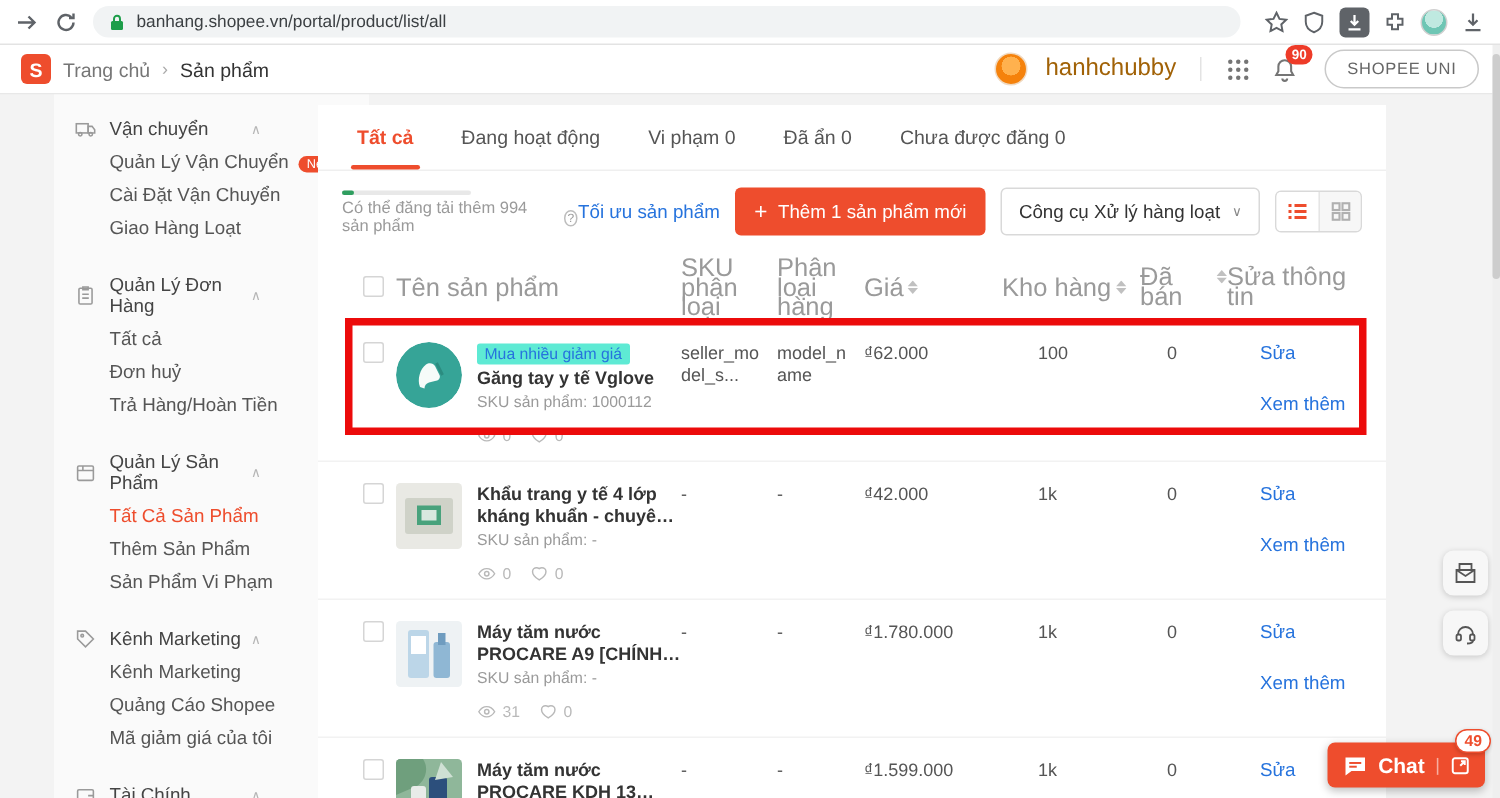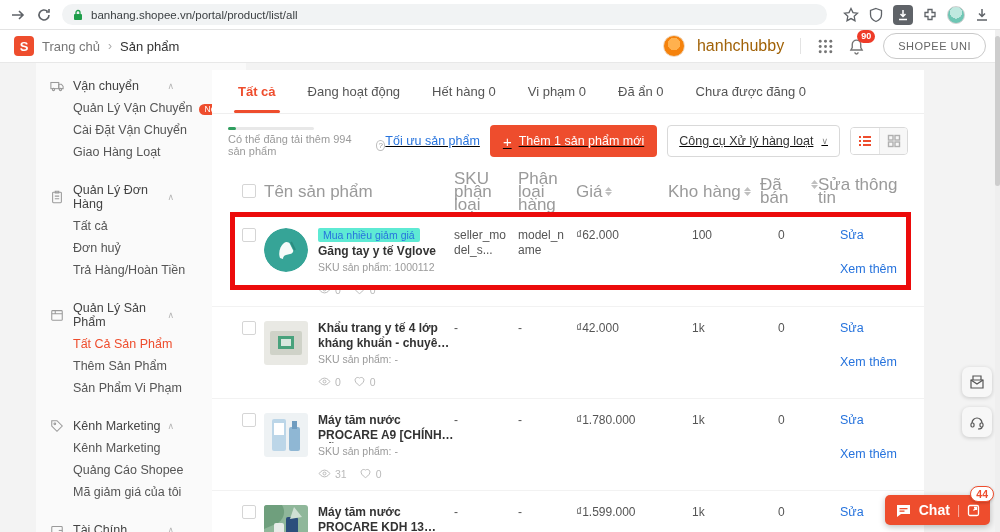--- a/index.html
+++ b/index.html
@@ -66,21 +66,21 @@
     height:3px; background:#ee4d2d; border-radius:2px; }
 
   .toolbar { display:flex; align-items:center; height:54px; padding:0 16px 0 16px; }
   .tb-left { display:flex; flex-direction:column; gap:2px; }
   .tb-title { font-size:15px; font-weight:bold; color:#333; }
   .mini-progress { width:86px; height:3px; background:#e8e8e8; border-radius:2px; margin:2px 0 1px 0; }
   .mini-progress > div { width:8px; height:3px; background:#2f9e5f; border-radius:2px; }
   .tb-sub { font-size:11px; color:#9a9a9a; display:flex; align-items:center; gap:4px; }
   .info-ico { width:11px; height:11px; border:1px solid #bdbdbd; border-radius:50%; color:#9a9a9a;
     font-size:8px; display:inline-flex; align-items:center; justify-content:center; }
-  .tb-right { margin-left:auto; display:flex; align-items:center; gap:10px;text-decoration:underline; }
+  .tb-right { margin-left:auto; display:flex; align-items:center; gap:10px; }
   .link-blue { color:#2673dd; font-size:12.5px; cursor:pointer; text-decoration:none; white-space:nowrap; }
   .btn-add { background:#ee4d2d; color:#fff; border:none; border-radius:4px; height:32px;
     padding:0 13px; font-size:12.5px; display:flex; align-items:center; gap:7px; cursor:pointer; white-space:nowrap; }
   .btn-add .plus { font-size:15px; line-height:1; }
   .btn-batch { background:#fff; border:1px solid #d9d9d9; border-radius:4px; height:32px;
     padding:0 11px; font-size:12.5px; color:#333; display:flex; align-items:center; gap:8px; cursor:pointer; white-space:nowrap; }
   .btn-batch .caret { font-size:9px; color:#888; }
   .view-toggle { display:flex; border:1px solid #d9d9d9; border-radius:4px; overflow:hidden; height:28px; }
   .vt-seg { width:28px; display:flex; align-items:center; justify-content:center; cursor:pointer; }
   .vt-seg.active { background:#fff; color:#ee4d2d; }
@@ -299,21 +299,20 @@
       </div>
 
     </div>
   </div>
 
   <div class="card">
 
     <div class="tabs">
       <div class="tab active">Tất cả</div>
       <div class="tab">Đang hoạt động</div>
-      <div class="tab">Hết hàng 0</div>
       <div class="tab">Vi phạm 0</div>
       <div class="tab">Đã ẩn 0</div>
       <div class="tab">Chưa được đăng 0</div>
     </div>
 
     <div class="toolbar">
       <div class="tb-left">
         <div class="mini-progress">
             <div></div>
           </div>
@@ -578,20 +577,20 @@
         <path d="M2 3h13v9H6l-4 3z"></path>
         <rect x="4.5" y="6" width="8" height="1.3" fill="#ee4d2d"></rect>
         <rect x="4.5" y="8.5" width="5" height="1.3" fill="#ee4d2d"></rect>
       </svg>
     <span class="lbl">Chat</span>
     <span class="sep">|</span>
     <svg width="13" height="13" viewBox="0 0 13 13" fill="none" stroke="#ffffff" stroke-width="1.3">
         <rect x="1.5" y="1.5" width="10" height="10" rx="1.5"></rect>
         <path d="M6.5 6.5l3-3M9.5 6V3.5H7"></path>
       </svg>
-    <span class="chat-badge">44</span>
+    <span class="chat-badge">49</span>
   </div>
 
   <div class="scrollbar">
       <div class="scroll-thumb"></div>
     </div>
 
 </div>
 
 </body></html>

